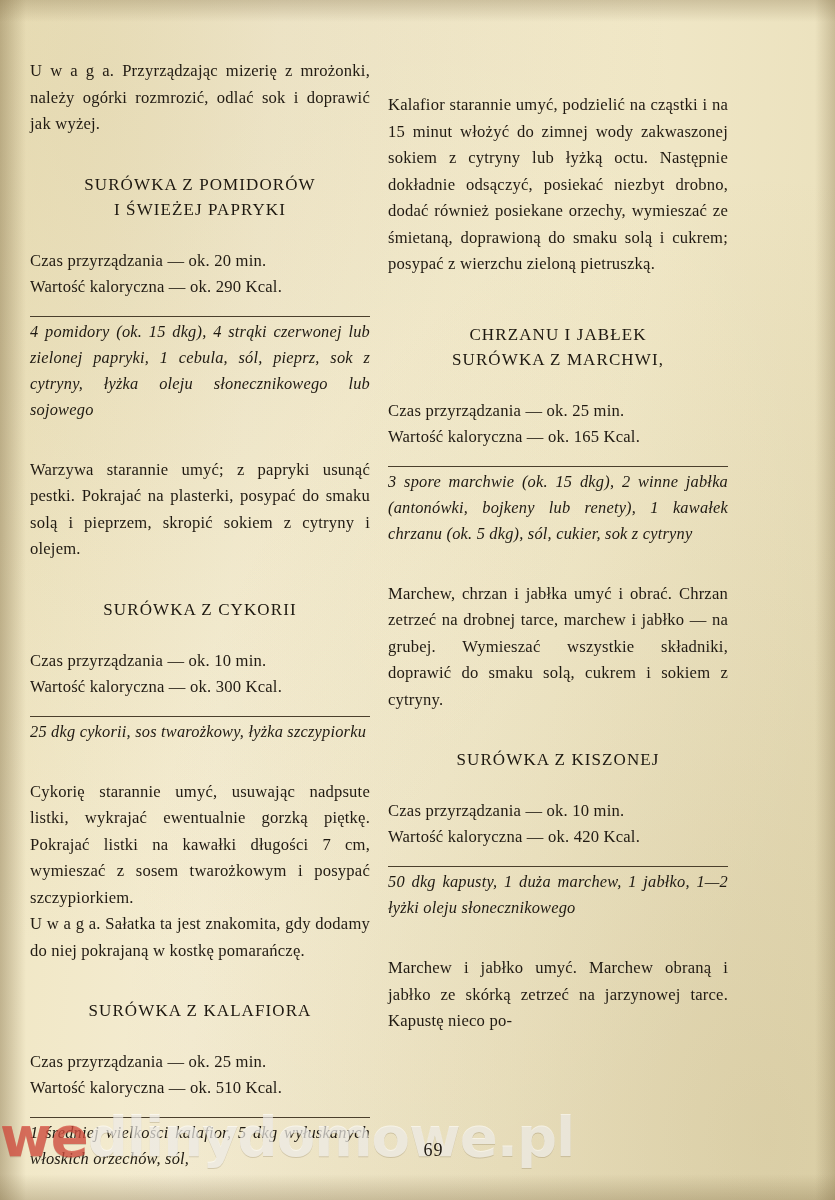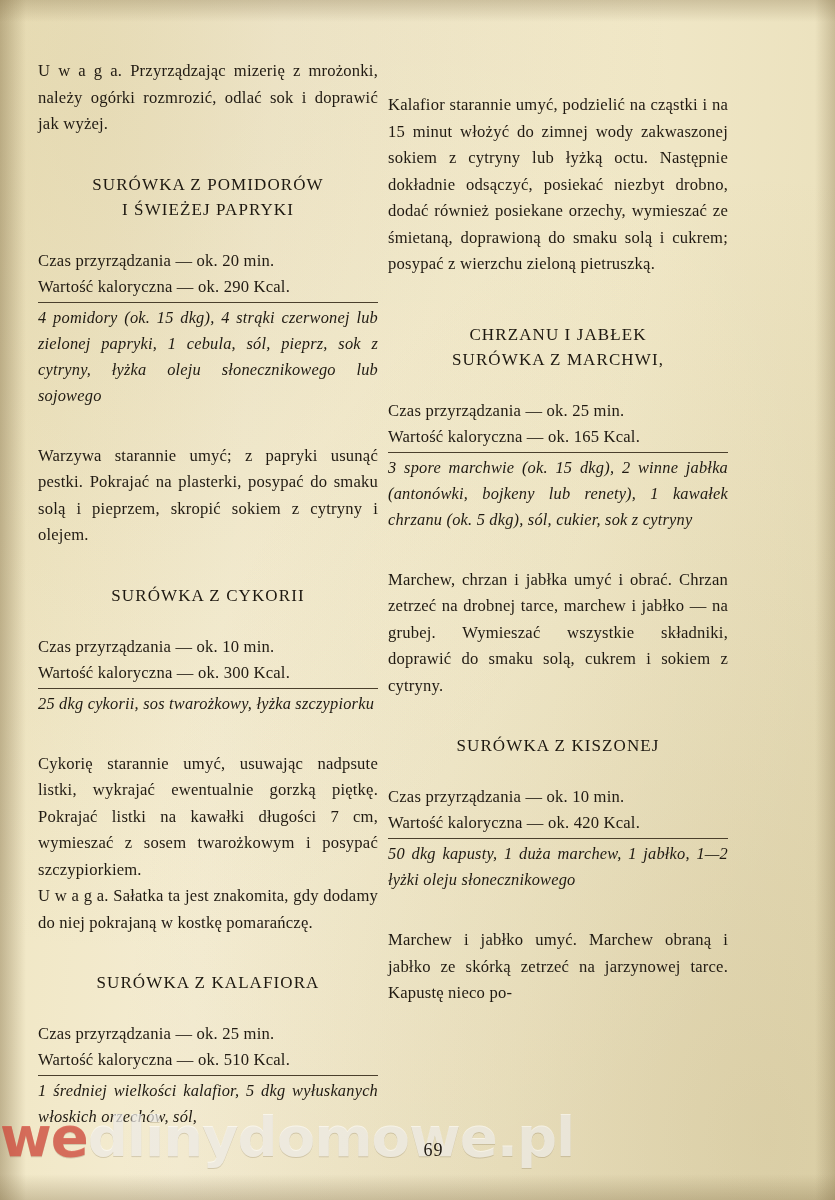--- a/index.html
+++ b/index.html
@@ -61,21 +61,21 @@
     left: 0; top: 0;
     width: 835px;
     height: 1200px;
   }
   .col {
     position: absolute;
     top: 58px;
     width: 340px;
     color: #231d14;
   }
-  .col-left  { left: 38px; font-family: Liberation Serif, serif; }
+  .col-left  { left: 30px; font-family: Liberation Serif, serif; }
   .col-right { left: 388px; }
 
   p, .para {
     margin: 0;
     font-size: 16.6px;
     line-height: 26.5px;
     text-align: justify;
     text-justify: inter-word;
     letter-spacing: 0.2px;
     color: #201a12;
@@ -105,21 +105,21 @@
   .meta .ln { display: block; }
 
   .ingredients {
     font-style: italic;
     font-size: 16.4px;
     line-height: 26px;
     text-align: justify;
     letter-spacing: 0.2px;
     border-top: 1.2px solid #4a3f2c;
     padding-top: 2px;
-    margin-top: 2px;
+    margin-top: 16px;
     color: #1f1a12;
   }
   .ingredients.no-rule {
     border-top: none;
     padding-top: 0;
     margin-top: 0;
   }
 
   .page-number {
     position: absolute;

